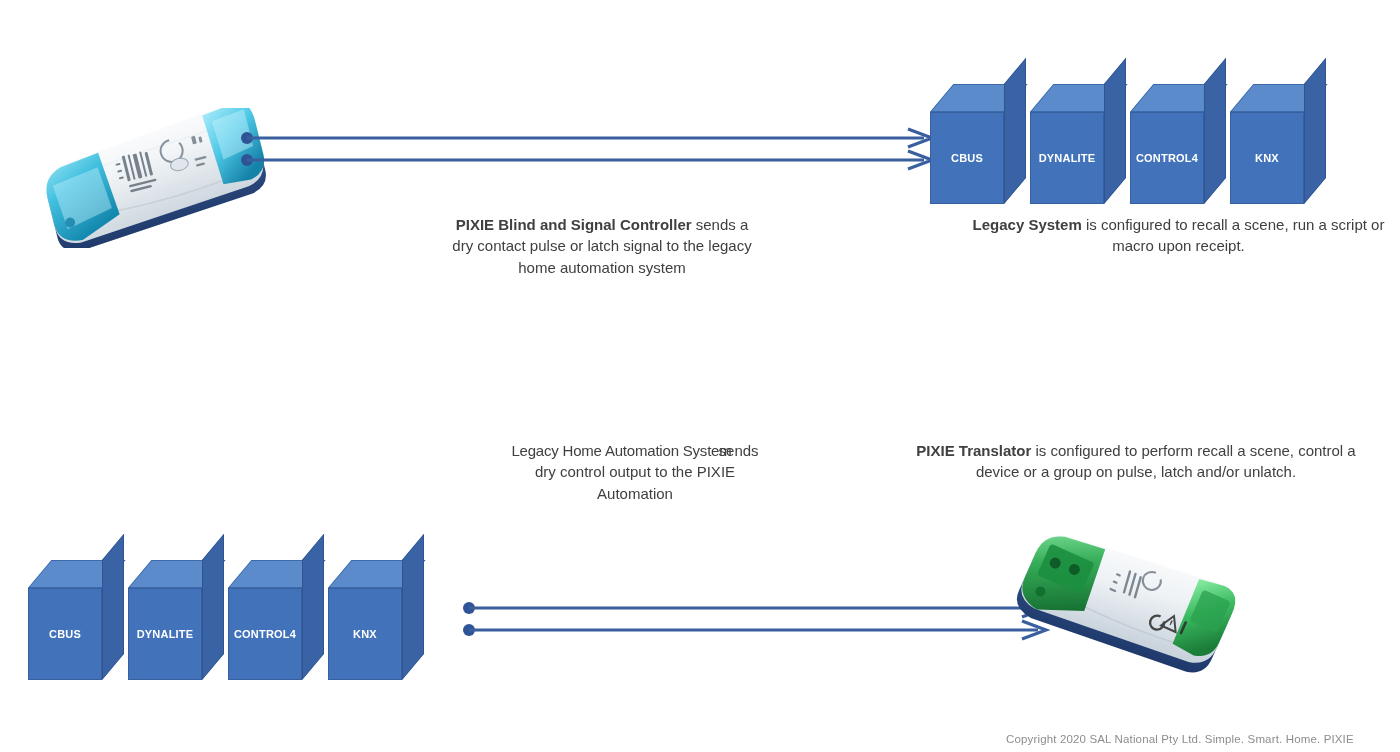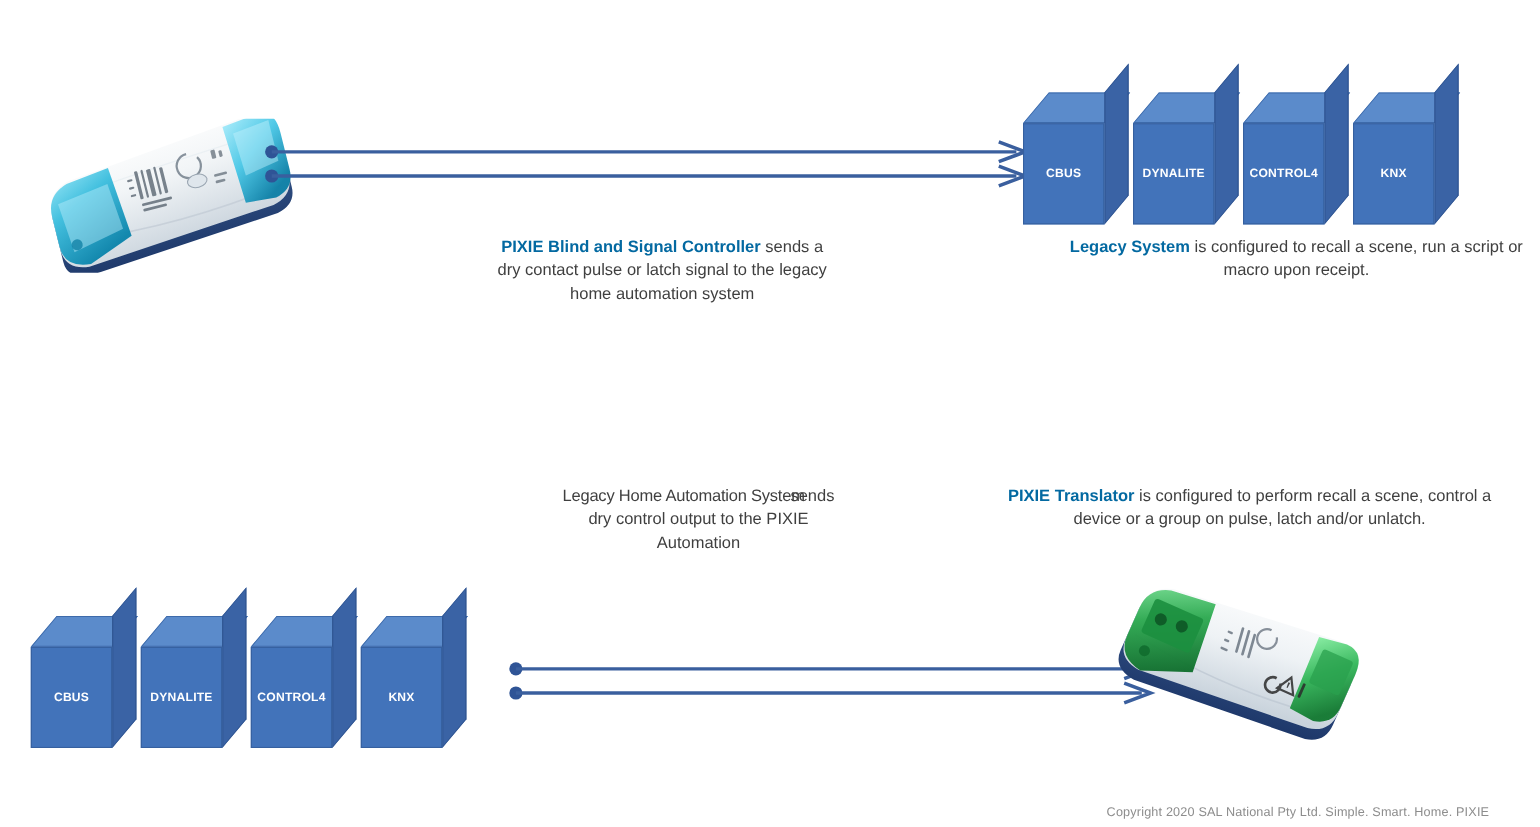--- a/index.html
+++ b/index.html
@@ -90,21 +90,21 @@
   
   .caption {
     position: absolute;
     text-align: center;
     font-size: 15px;
     line-height: 1.42;
     color: #3f3f3f;
   }
   .caption b {
     font-weight: bold;
-    color: #0369a1;
+    color: #404040;
   }
   .caption .ov-bold {
     font-weight: normal;
     color: #404040;
     position: relative;
     letter-spacing: -0.2px;
   }
   .caption .ov-rest {
     margin-left: -13px;
   }

